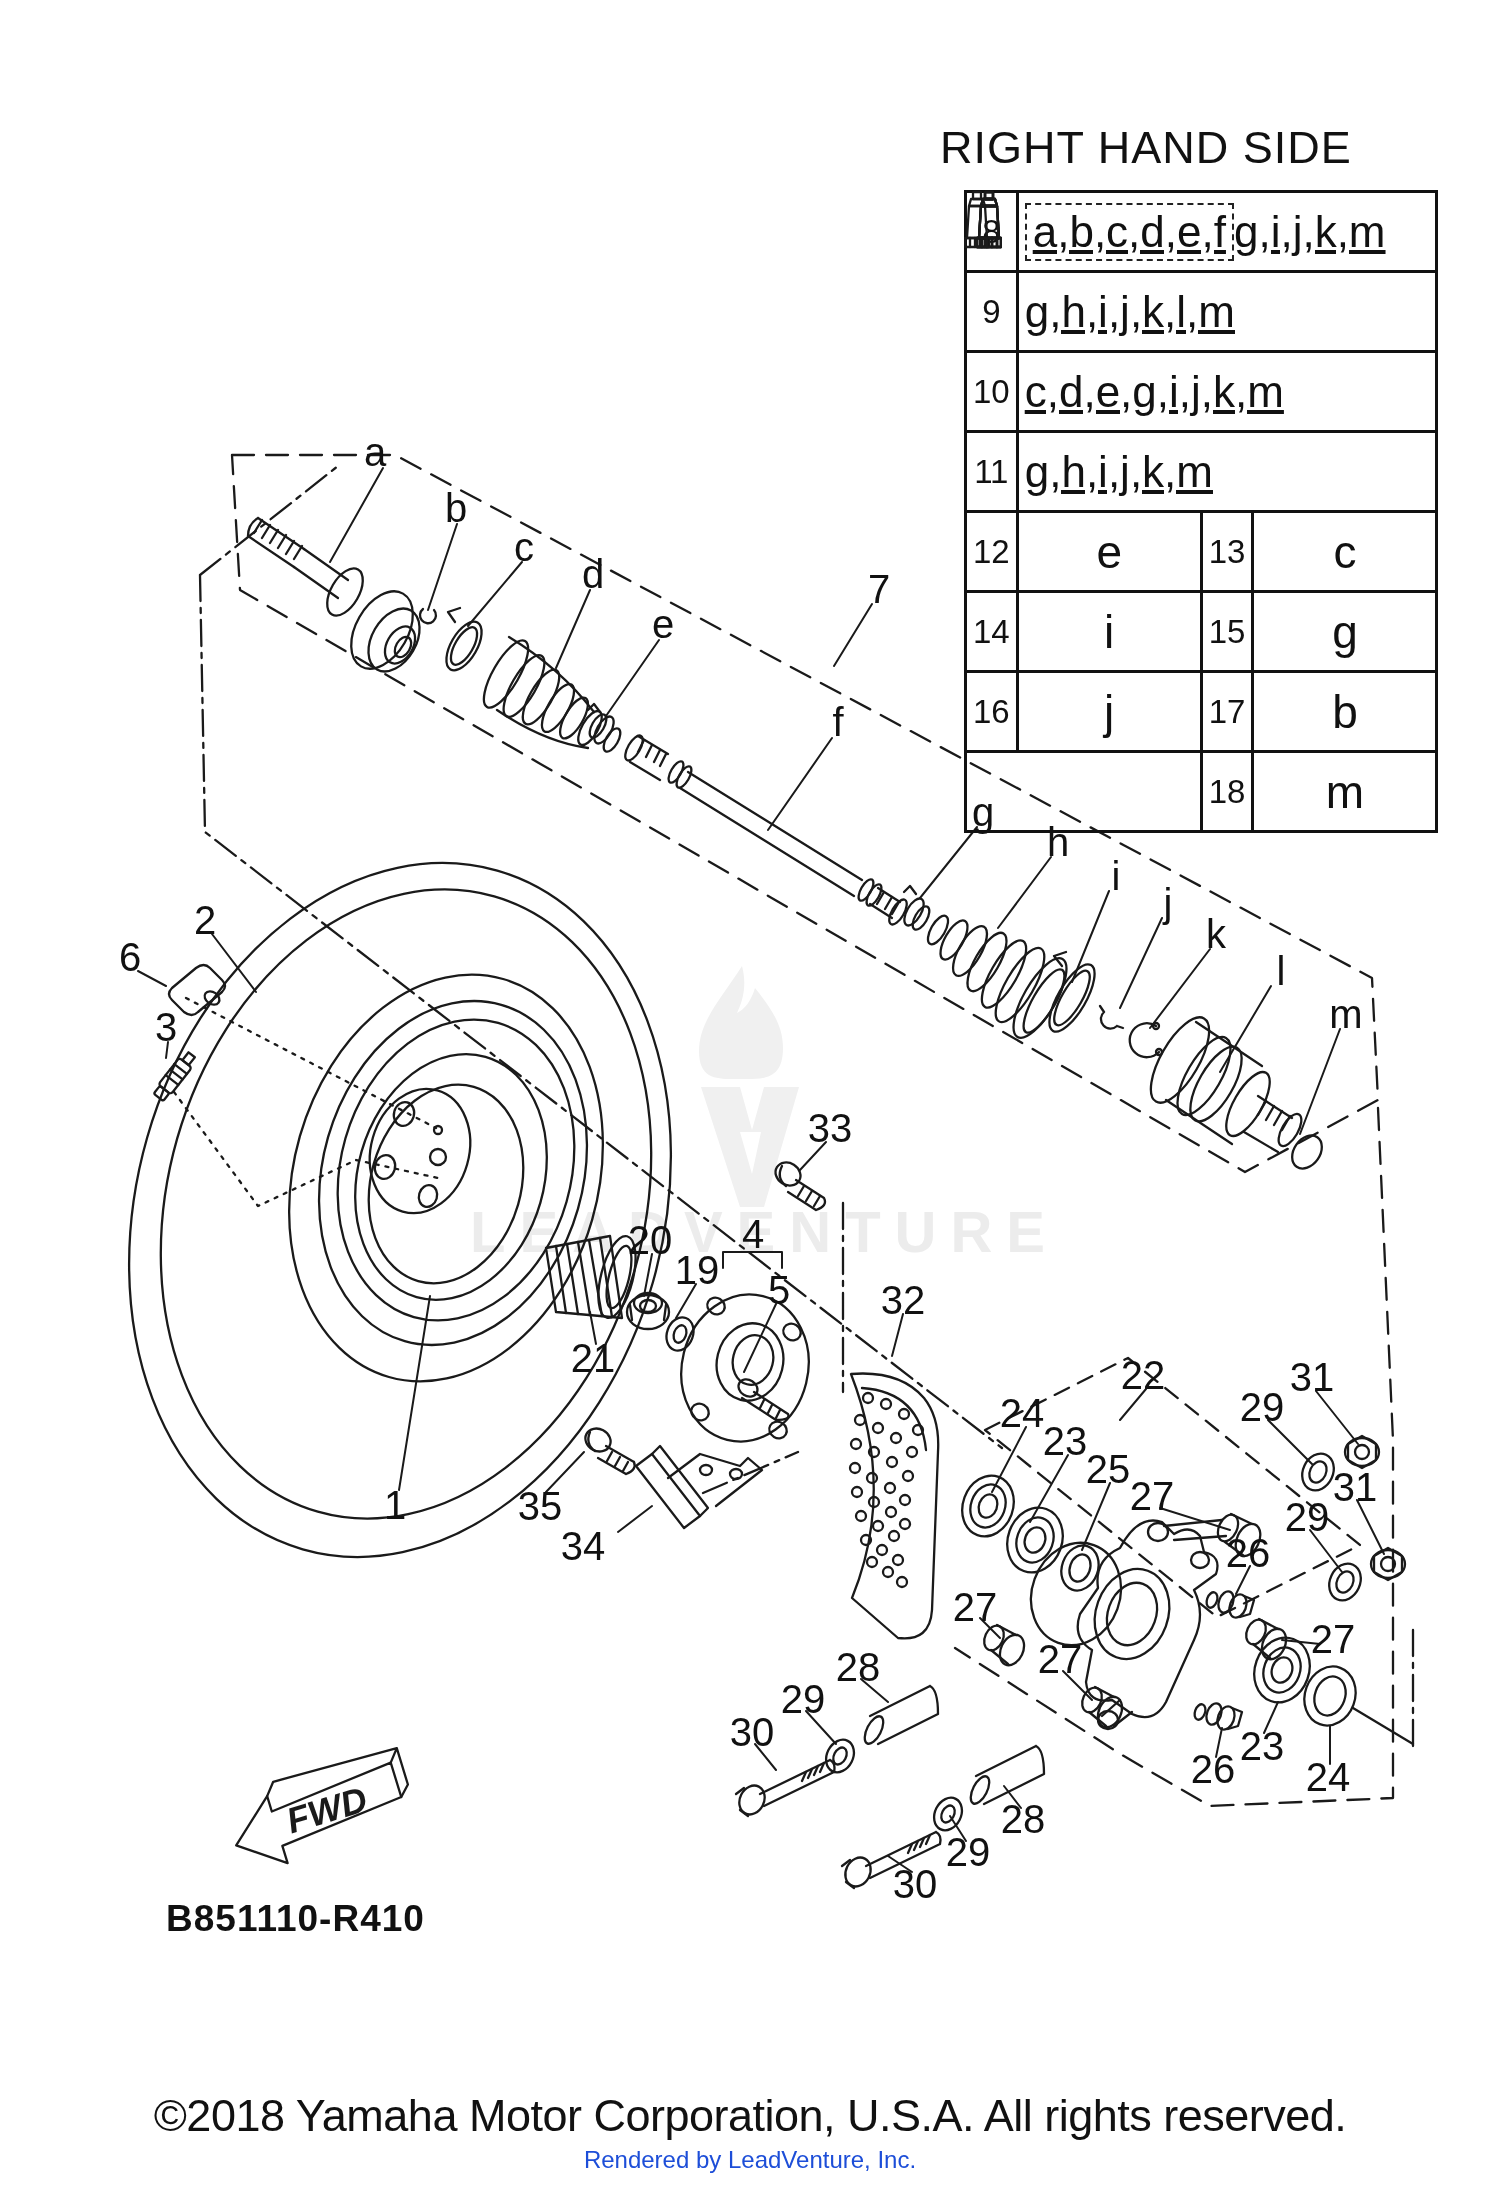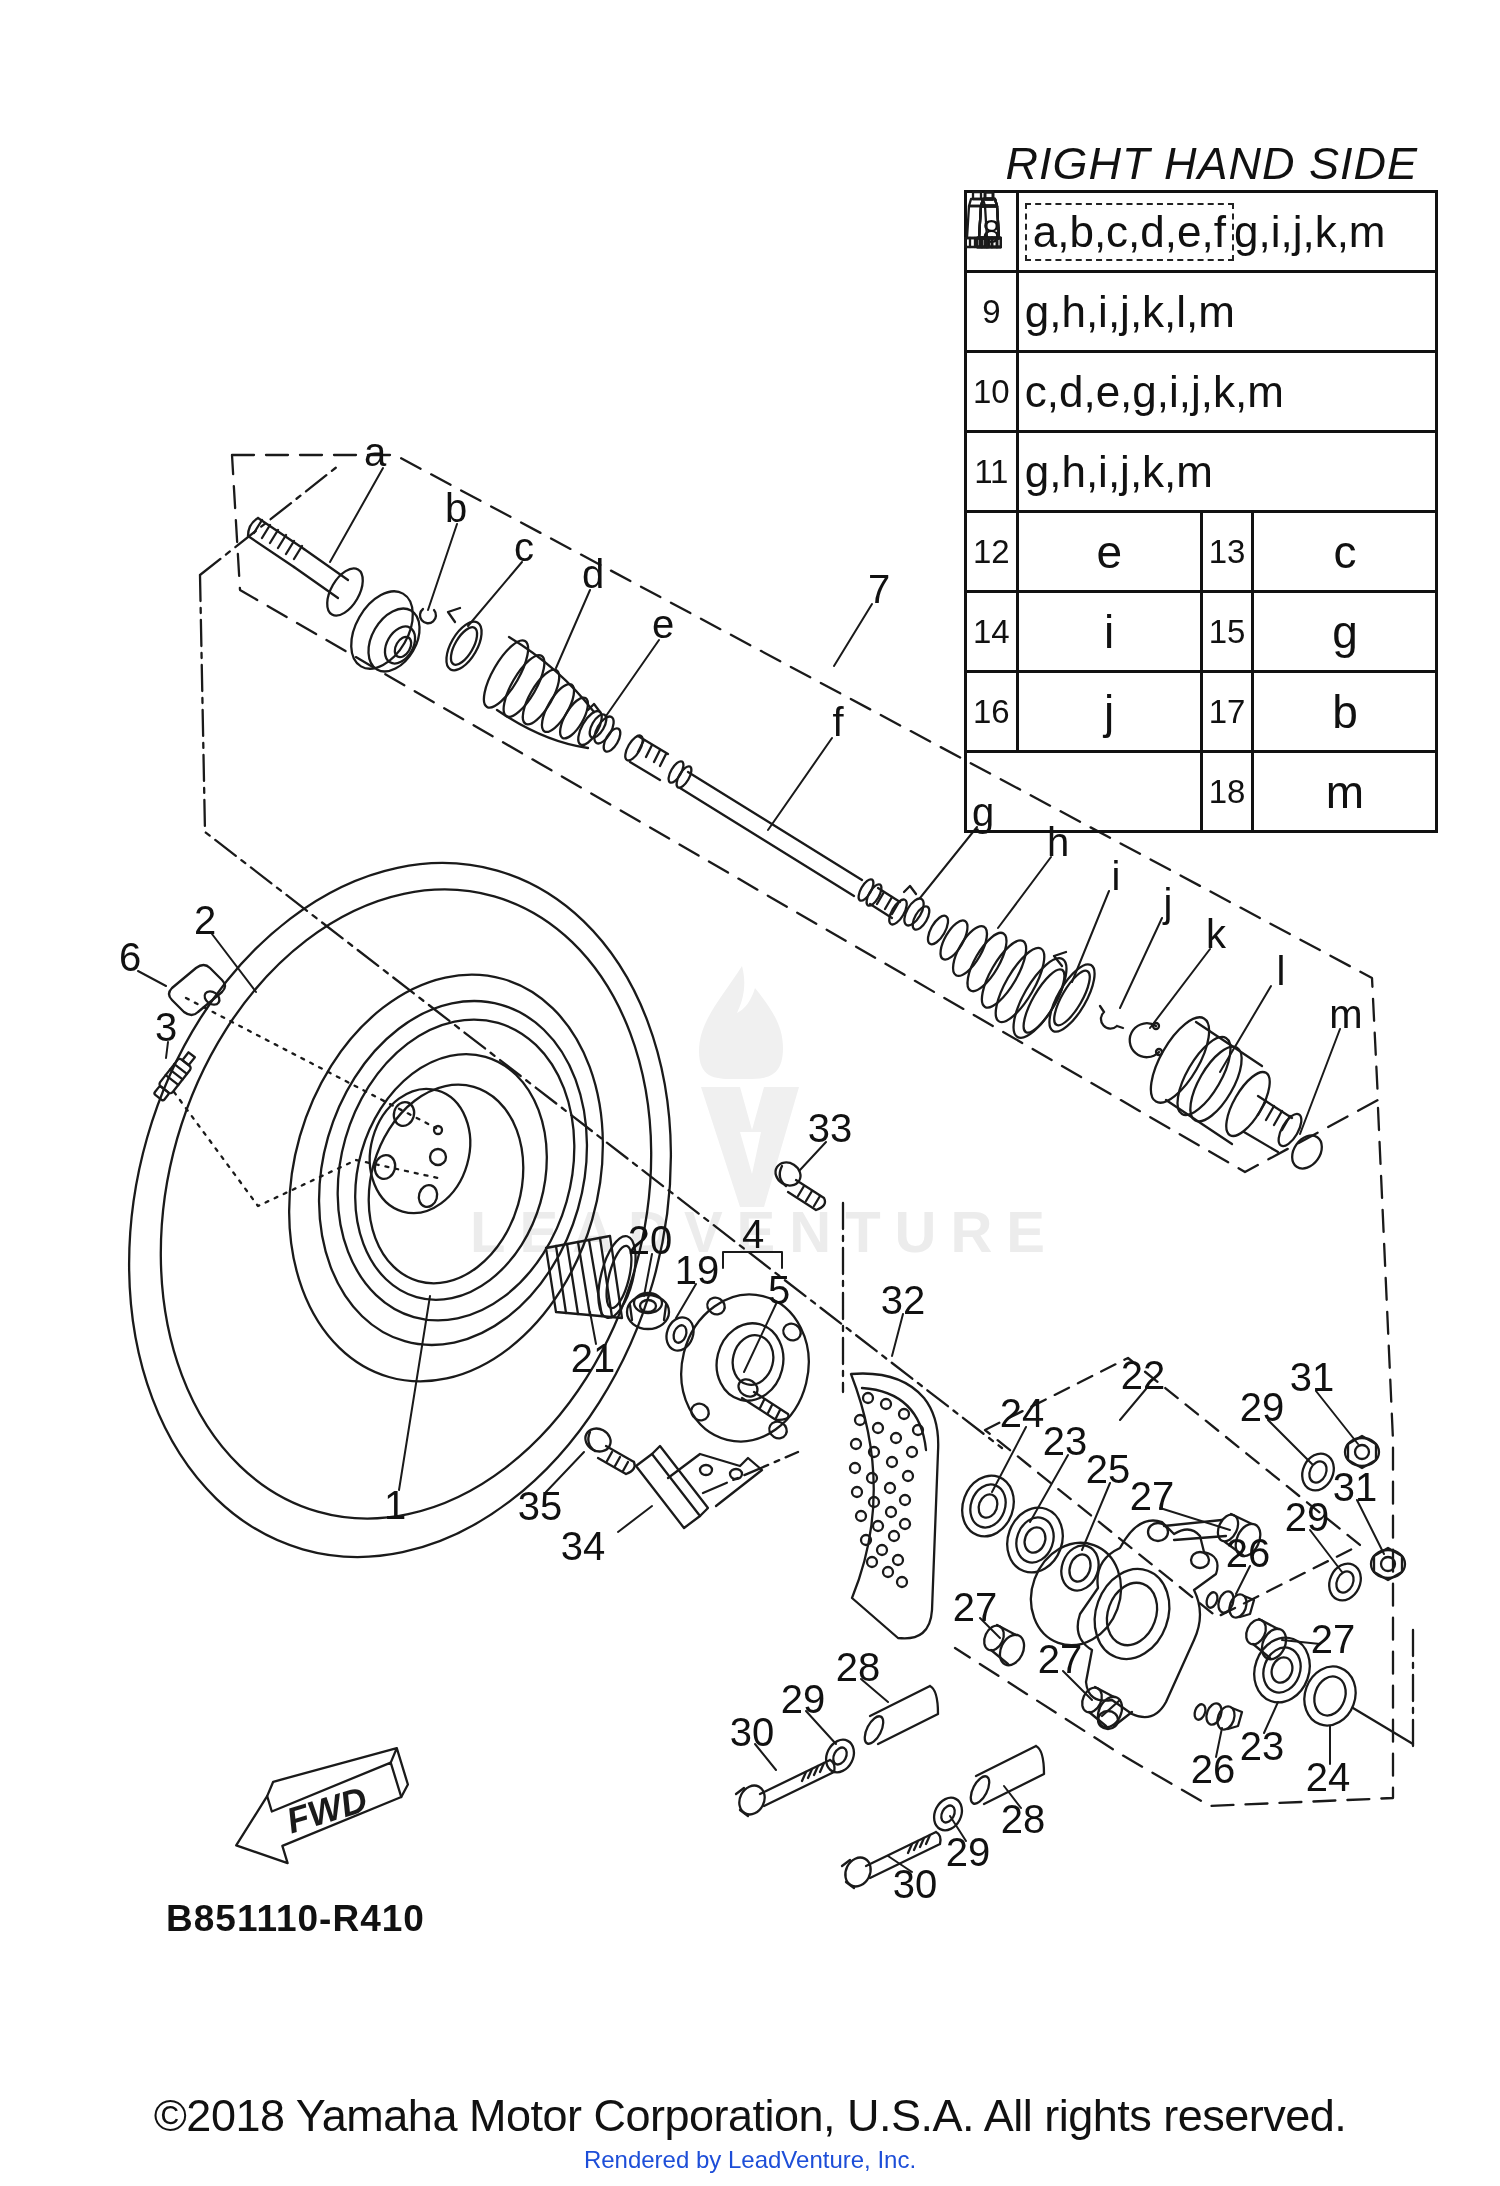--- a/index.html
+++ b/index.html
@@ -7,28 +7,28 @@
        font-family:"Liberation Sans",sans-serif;color:#111;overflow:hidden;}
   svg{position:absolute;left:0;top:0;}
   .lineart{stroke:#1a1a1a;stroke-width:2.3;fill:none;stroke-linecap:round;stroke-linejoin:round;}
   
   #wm-text{position:absolute;left:470px;top:1198px;font-size:58px;font-weight:bold;
            letter-spacing:14px;color:#ececec;white-space:nowrap;}
   
   .cl{position:absolute;transform:translate(-50%,-50%);font-size:40px;line-height:1;
       color:#111;white-space:nowrap;}
   
-  #page-title{position:absolute;left:940px;top:138px;width:478px;text-align:right;
-              font-size:45px;font-style:italic;letter-spacing:1px;}
+  #page-title{position:absolute;left:940px;top:122px;width:478px;text-align:left;
+              font-size:45px;letter-spacing:1px;}
   
   #table-wrap{position:absolute;left:964px;top:190px;}
   #table-wrap table{border-collapse:collapse;}
   #table-wrap td{border:3px solid #111;height:80px;box-sizing:border-box;padding:0 6px;}
   td.num{width:44px;min-width:44px;font-size:33px;text-align:center;padding:0 2px;}
-  td.letters{width:410px;font-size:44px;}
+  td.letters{width:410px;font-size:44px;text-decoration:underline;}
   td.val{width:184px;font-size:46px;text-align:center;}
   td.blank{border:none;}
   .lcell{display:flex;align-items:center;}
   .dashed-box{border:2.5px dashed #222;padding:2px 6px;display:inline-block;}
   .tube{margin-left:12px;flex:0 0 auto;}
   .tube.push{margin-left:auto;}
   
   #diagram-code{position:absolute;left:166px;top:1898px;font-size:37px;letter-spacing:1px;font-weight:bold;}
   #copyright{position:absolute;left:0;top:2090px;width:100%;text-align:center;
              font-size:45px;letter-spacing:-0.5px;}

